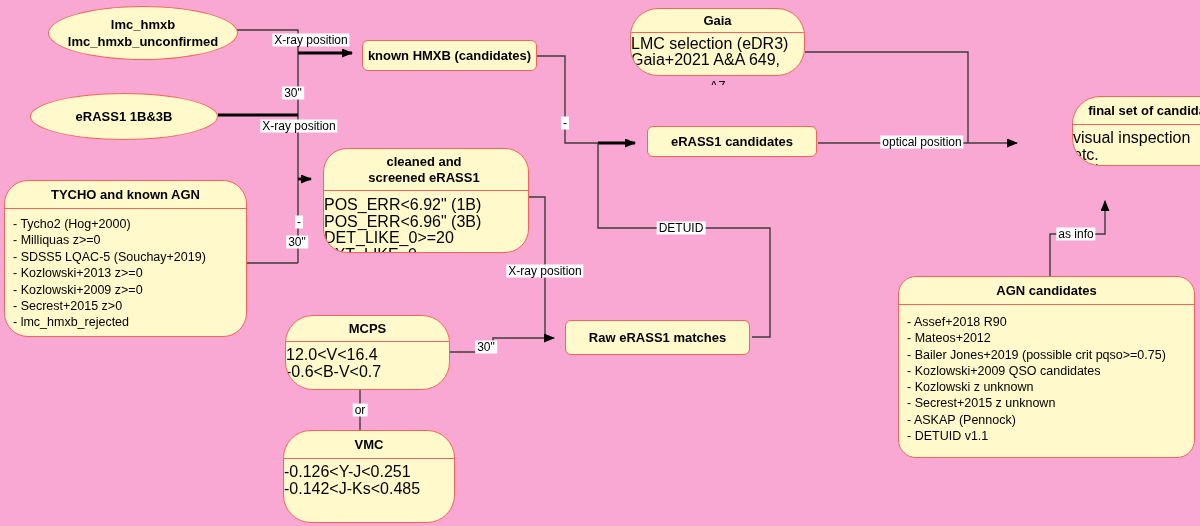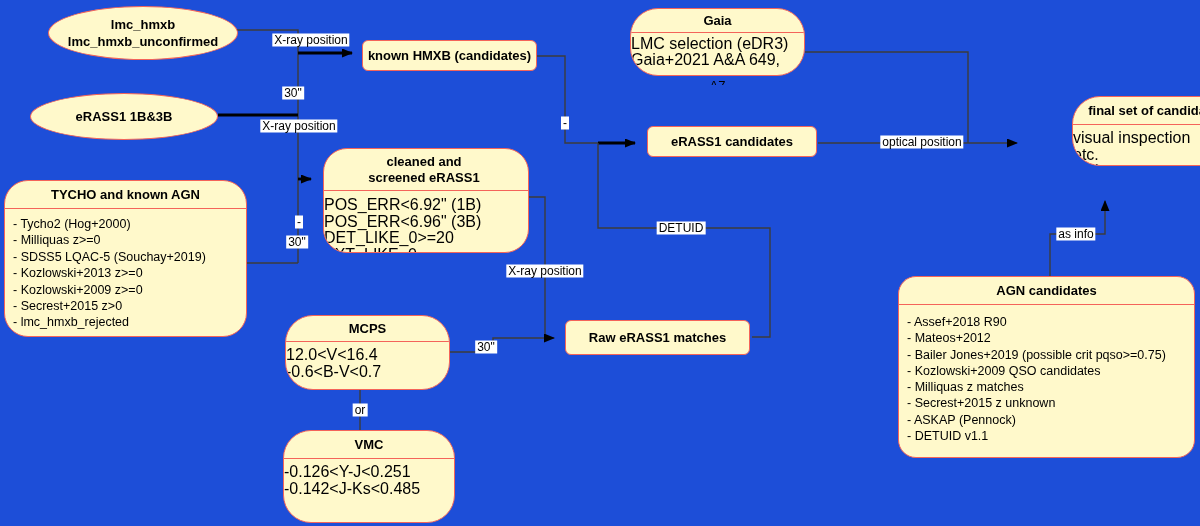--- a/index.html
+++ b/index.html
@@ -1,17 +1,17 @@
 <!DOCTYPE html>
 <html style="--fill: #FFF9CB; --stroke: #F4645A; --line: #3C3C3C;"><head>
 <meta charset="utf-8">
 <style>
   html,body{margin:0;padding:0;background:#fff;}
   #canvas{
-    position:relative;width:1200px;height:526px;background:#1d4ed8;overflow:hidden;
+    position:relative;width:1200px;height:526px;background:#f9a8d4;overflow:hidden;
     font-family:"Liberation Sans","DejaVu Sans",sans-serif;color:#000;
   }
   #wires{position:absolute;left:0;top:0;width:1200px;height:526px;}
   .thin{fill:none;stroke:var(--line);stroke-width:1.4px;}
   .thick{fill:none;stroke:#000;stroke-width:2.8px;}
   .node{
     position:absolute;box-sizing:border-box;background:var(--fill);
     border:1.6px solid var(--stroke);overflow:hidden;
   }
   .simple{display:flex;align-items:center;justify-content:center;
@@ -154,21 +154,21 @@
     </div>
   </div>
 
   <div class="node comp" style="left:898px;top:276px;width:297px;height:182px;border-radius:18px;">
     <div class="title">AGN candidates</div>
     <div class="list" style="padding-top:9px;line-height:16.3px;">
       <div>- Assef+2018 R90</div>
       <div>- Mateos+2012</div>
       <div>- Bailer Jones+2019 (possible crit pqso&gt;=0.75)</div>
       <div>- Kozlowski+2009 QSO candidates</div>
-      <div>- Milliquas z matches</div>
+      <div>- Kozlowski z unknown</div>
       <div>- Secrest+2015 z unknown</div>
       <div>- ASKAP (Pennock)</div>
       <div>- DETUID v1.1</div>
     </div>
   </div>
 
   <span class="elabel" style="left:311px;top:40px;">X-ray position</span>
   <span class="elabel" style="left:293px;top:93px;">30"</span>
   <span class="elabel" style="left:299px;top:126px;">X-ray position</span>
   <span class="elabel" style="left:299px;top:222px;">-</span>

